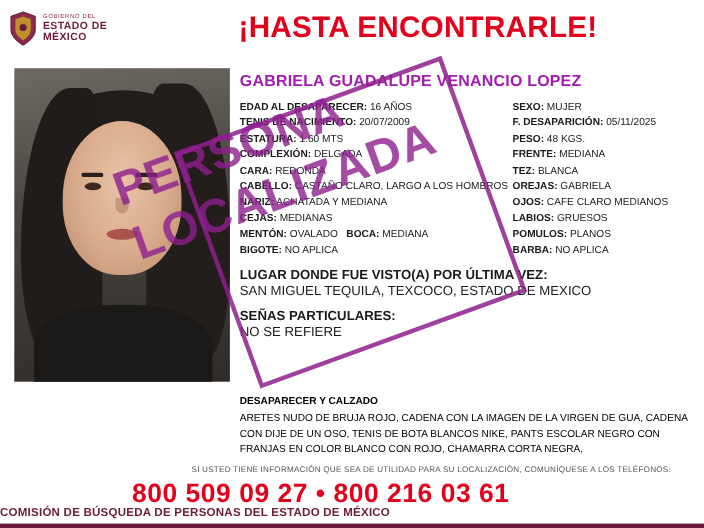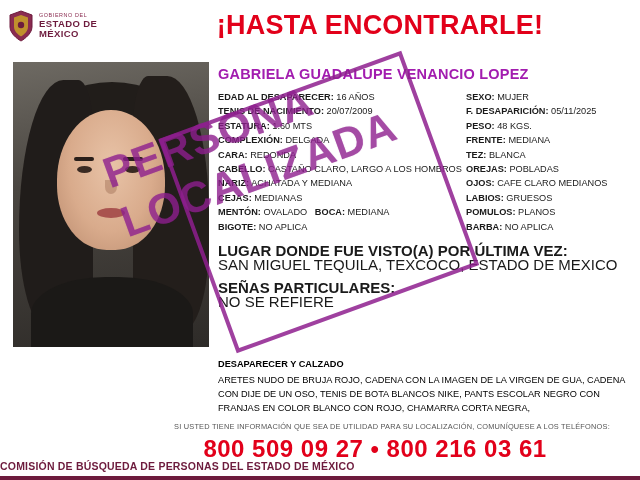--- a/index.html
+++ b/index.html
@@ -193,21 +193,21 @@
     white-space: nowrap;
   }
   .row b {
     font-weight: bold;
   }
   .row .val {
     font-weight: normal;
   }
   .blk {
     margin-top: 10px;
-    font-size: 15px;
+    font-size: 12px;
     line-height: 13.5px;
   }
   .blk .lbl { font-weight: bold; }
   .blk .txt { font-weight: normal; }
 
   .vest {
     position: absolute;
     left: 218px;
     top: 357px;
     width: 412px;
@@ -262,21 +262,20 @@
     text-align: center;
     font-size: 7.4px;
     color: #555;
     letter-spacing: 0.2px;
   }
   .phones {
     position: absolute;
     left: 120px;
     top: 13px;
     width: 510px;
-    text-align: center;
     color: #e2001a;
     font-weight: bold;
     font-size: 24px;
     letter-spacing: 0.5px;
   }
   .commission {
     position: absolute;
     left: 0px;
     bottom: 8px;
     width: 640px;
@@ -346,21 +345,21 @@
         <div class="row"><b>MENTÓN:</b> <span class="val">OVALADO</span>&nbsp;&nbsp;&nbsp;<b>BOCA:</b> <span class="val">MEDIANA</span></div>
         <div class="row"><b>BIGOTE:</b> <span class="val">NO APLICA</span></div>
       </div>
 
       <div class="col-right">
         <div class="row"><b>SEXO:</b> <span class="val">MUJER</span></div>
         <div class="row"><b>F. DESAPARICIÓN:</b> <span class="val">05/11/2025</span></div>
         <div class="row"><b>PESO:</b> <span class="val">48 KGS.</span></div>
         <div class="row"><b>FRENTE:</b> <span class="val">MEDIANA</span></div>
         <div class="row"><b>TEZ:</b> <span class="val">BLANCA</span></div>
-        <div class="row"><b>OREJAS:</b> <span class="val">POBLADAS</span></div>
+        <div class="row"><b>OREJAS:</b> <span class="val">GABRIELA</span></div>
         <div class="row"><b>OJOS:</b> <span class="val">CAFE CLARO MEDIANOS</span></div>
         <div class="row"><b>LABIOS:</b> <span class="val">GRUESOS</span></div>
         <div class="row"><b>POMULOS:</b> <span class="val">PLANOS</span></div>
         <div class="row"><b>BARBA:</b> <span class="val">NO APLICA</span></div>
       </div>
     </div>
 
     <div class="blk">
       <div class="lbl">LUGAR DONDE FUE VISTO(A) POR ÚLTIMA VEZ:</div>
       <div class="txt">SAN MIGUEL TEQUILA, TEXCOCO, ESTADO DE MEXICO</div>

